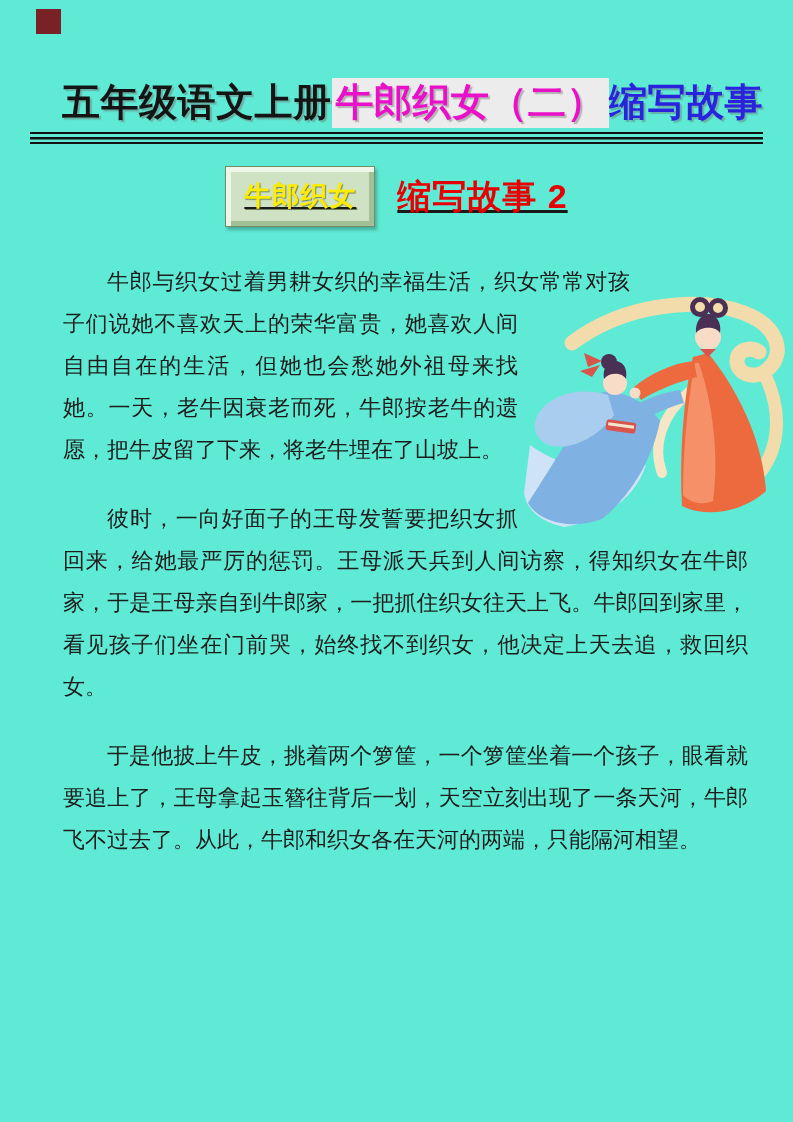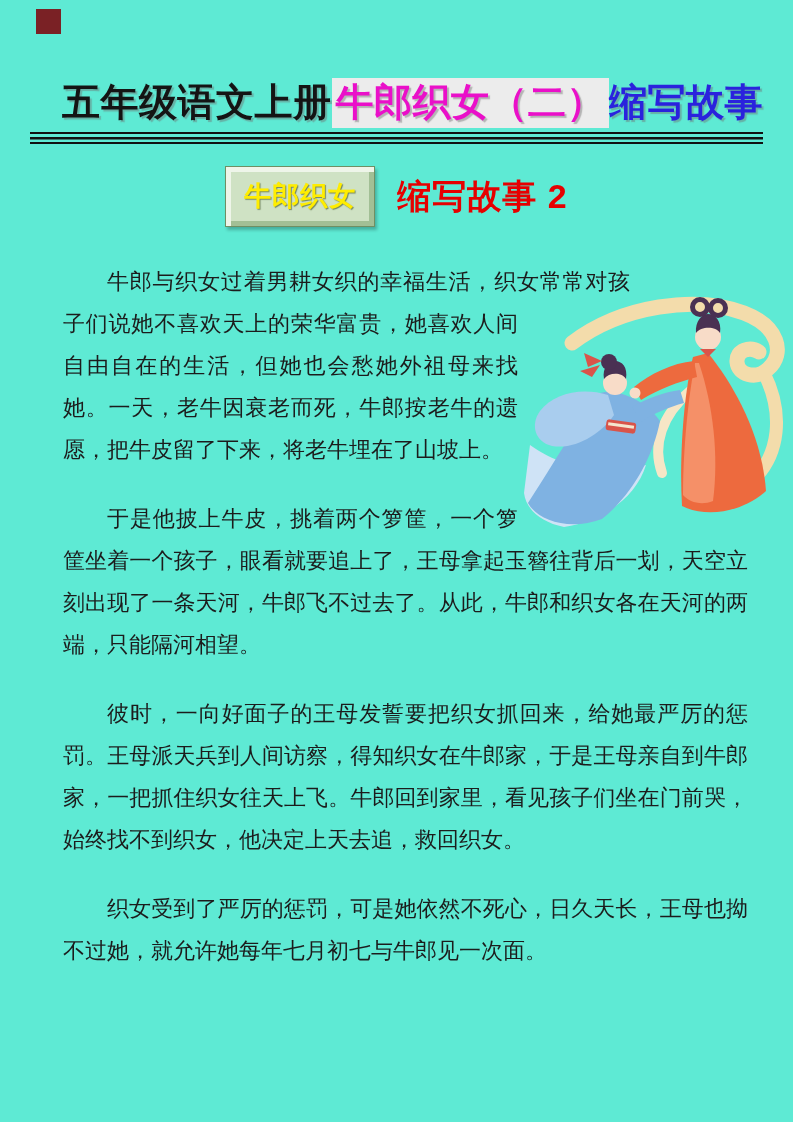--- a/index.html
+++ b/index.html
@@ -44,20 +44,21 @@
     border-bottom: 2.5px solid #111;
     background: linear-gradient(#111, #111) center / 100% 2.5px no-repeat;
   }
   
   .badge-row {
     margin-top: 22px;
     display: flex;
     align-items: center;
     justify-content: center;
     gap: 22px;
+    text-decoration: underline;
   }
   .badge-button {
     display: inline-block;
     padding: 11px 18px 12px 18px;
     background: #cfe2c4;
     border: 1px solid #6f8f63;
     box-shadow:
       inset 5px 5px 0 #eef5e9,
       inset -5px -5px 0 #a2bf95,
       2px 3px 3px rgba(0,0,0,0.25);
@@ -147,20 +148,19 @@
           <rect x="96" y="129" width="26" height="3" fill="#f4e6cf" transform="rotate(8 109 131)"></rect>
           <circle cx="103" cy="88" r="12" fill="#f8dcc8"></circle>
           <path d="M92 84 C90 72 97 66 103 66 C110 66 116 72 114 84 C110 77 97 77 92 84 Z" fill="#4a3153"></path>
           <circle cx="97" cy="67" r="8" fill="#4a3153"></circle>
           <path d="M90 66 L72 58 L76 72 Z" fill="#d9544a"></path>
           <path d="M88 70 L68 76 L80 82 Z" fill="#d9544a"></path>
         </g>
       </svg>
         </span><span>牛郎与织女过着男耕女织的幸福生活，织女常常对孩子们说她不喜欢天上的荣华富贵，她喜欢人间自由自在的生活，但她也会愁她外祖母来找她。一天，老牛因衰老而死，牛郎按老牛的遗愿，把牛皮留了下来，将老牛埋在了山坡上。</span></p>
 
+    <p><span>彼时，一向好面子的王母发誓要把织女抓回来，给她最严厉的惩罚。王母派天兵到人间访察，得知织女在牛郎家，于是王母亲自到牛郎家，一把抓住织女往天上飞。牛郎回到家里，看见孩子们坐在门前哭，始终找不到织女，他决定上天去追，救回织女。</span></p>
+
     <p><span>于是他披上牛皮，挑着两个箩筐，一个箩筐坐着一个孩子，眼看就要追上了，王母拿起玉簪往背后一划，天空立刻出现了一条天河，牛郎飞不过去了。从此，牛郎和织女各在天河的两端，只能隔河相望。</span></p>
 
-    <p><span>彼时，一向好面子的王母发誓要把织女抓回来，给她最严厉的惩罚。王母派天兵到人间访察，得知织女在牛郎家，于是王母亲自到牛郎家，一把抓住织女往天上飞。牛郎回到家里，看见孩子们坐在门前哭，始终找不到织女，他决定上天去追，救回织女。</span></p>
-
-    <p><span>织女受到了严厉的惩罚，可是她依然不死心，日久天长，王母也拗不过她，就允许她每年七月初七与牛郎见一次面。</span></p>
 
   </div>
 </div>
 
 </body></html>

